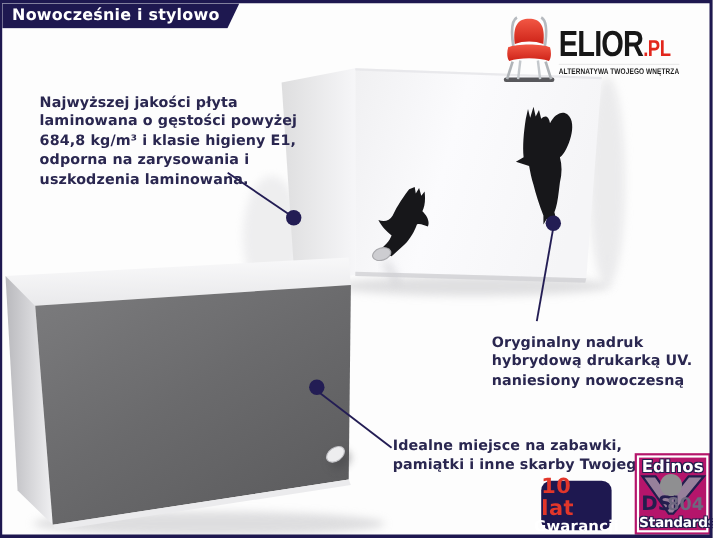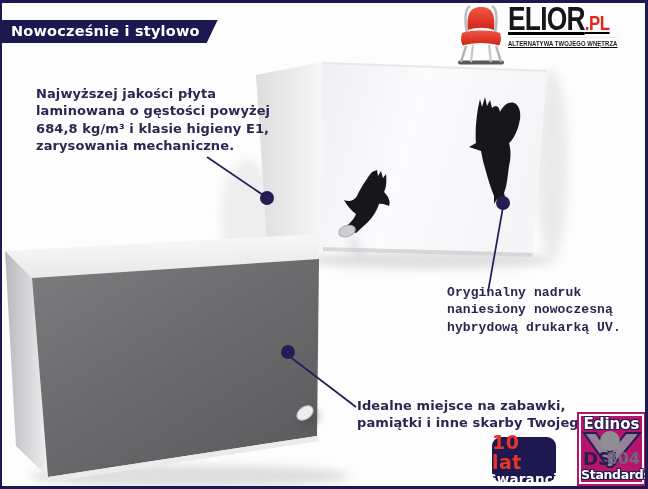--- a/index.html
+++ b/index.html
@@ -5,37 +5,37 @@
   html,body{margin:0;padding:0;background:#888;}
   .canvas{
     position:relative;width:648px;height:489px;margin:0 auto;
     background:#fdfdfd;overflow:hidden;
     font-family:"DejaVu Sans","Liberation Sans",sans-serif;
   }
   .frame{position:absolute;inset:0;border:3px solid #1e1850;border-left-width:2px;pointer-events:none;z-index:40;}
   .scene{position:absolute;left:0;top:0;z-index:1;}
 
   .top-badge{
-    position:absolute;left:2px;top:20px;z-index:20;
+    position:absolute;left:2px;top:3px;z-index:20;
     background:#1e1850;color:#fff;font-weight:bold;font-size:14.5px;
     padding:3px 18px 4px 9px;
     clip-path:polygon(0 0,100% 0,calc(100% - 11px) 100%,0 100%);
     letter-spacing:0.2px;white-space:nowrap;
   }
 
-  .logo{position:absolute;right:3px;top:2px;z-index:20;display:flex;align-items:flex-start;background:transparent;text-decoration:underline;}
+  .logo{position:absolute;right:3px;top:12px;z-index:20;display:flex;align-items:flex-end;background:transparent;}
   .logo-text{display:flex;flex-direction:column;align-items:flex-start;transform:scaleX(0.80);transform-origin:left bottom;margin-left:2px;margin-bottom:6px;}
   .logo-main{display:flex;align-items:baseline;line-height:1;white-space:nowrap;}
   .logo-name{font-family:"Liberation Sans",sans-serif;font-weight:bold;font-size:33px;color:#171717;letter-spacing:-1px;}
   .logo-tld{font-family:"Liberation Sans",sans-serif;font-weight:bold;font-size:21px;color:#e2261c;letter-spacing:-0.5px;}
   .logo-tagline{font-family:"Liberation Sans",sans-serif;font-weight:bold;font-size:7.4px;color:#1d1d1d;letter-spacing:0.1px;white-space:nowrap;margin-top:2px;border-top:1px solid #e9e9e9;padding-top:1px;}
 
   .note{position:absolute;z-index:10;color:#2a2750;font-weight:bold;font-size:13px;line-height:17.4px;letter-spacing:0.1px;white-space:nowrap;}
   .note-1{left:36px;top:85px;}
-  .note-2{left:447px;top:284px;font-family:Liberation Mono, monospace;}
+  .note-2{left:447px;top:303px;}
   .note-3{left:357px;top:397px;}
 
   .warranty-badge{
     position:absolute;left:492px;top:437px;width:64px;height:45px;z-index:20;
     background:#1e1850;border-radius:9px;display:flex;flex-direction:column;
     align-items:center;justify-content:center;box-shadow:0 0 0 1px rgba(255,255,255,0.6);
   }
   .warranty-line1{color:#e2362a;font-weight:bold;font-size:19px;line-height:20px;letter-spacing:0.5px;}
   .warranty-line2{color:#ffffff;font-weight:bold;font-size:13.5px;line-height:15px;letter-spacing:0.2px;}
 
@@ -178,27 +178,28 @@
           <span class="logo-tld">.PL</span>
       </div>
       <div class="logo-tagline">ALTERNATYWA TWOJEGO WNĘTRZA</div>
     </div>
   </div>
 
   <div class="note note-1">
     <div>Najwyższej jakości płyta</div>
     <div>laminowana o gęstości powyżej</div>
     <div>684,8 kg/m³ i klasie higieny E1,</div>
-    <div>zarysowania mechaniczne.</div>
+    <div>odporna na zarysowania i</div>
+    <div>uszkodzenia laminowana.</div>
   </div>
 
   <div class="note note-2">
     <div>Oryginalny nadruk</div>
+    <div>hybrydową drukarką UV.</div>
     <div>naniesiony nowoczesną</div>
-    <div>hybrydową drukarką UV.</div>
   </div>
 
   <div class="note note-3">
     <div>Idealne miejsce na zabawki,</div>
     <div>pamiątki i inne skarby Twojego</div>
   </div>
 
   <div class="warranty-badge">
     <div class="warranty-line1">10 lat</div>
     <div class="warranty-line2">Gwarancji</div>

